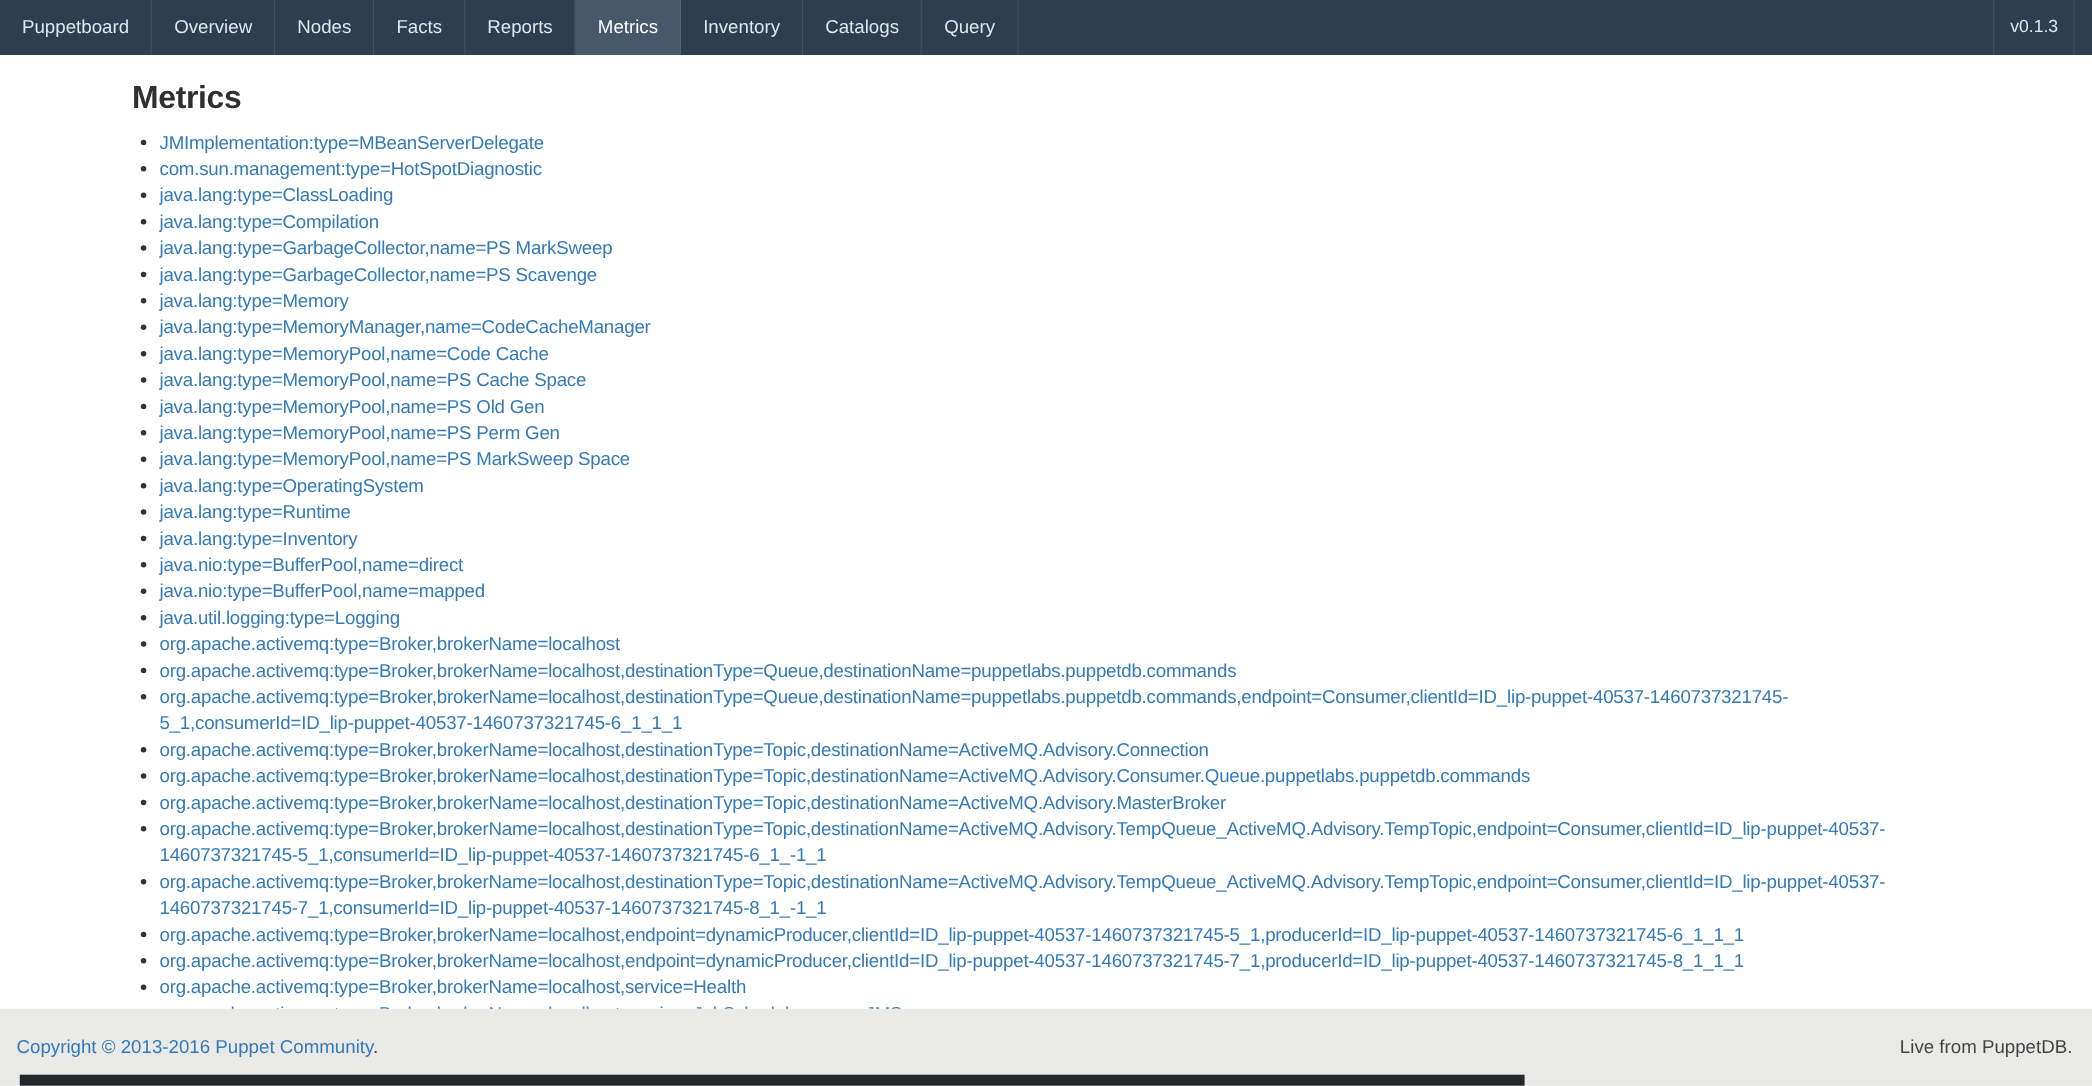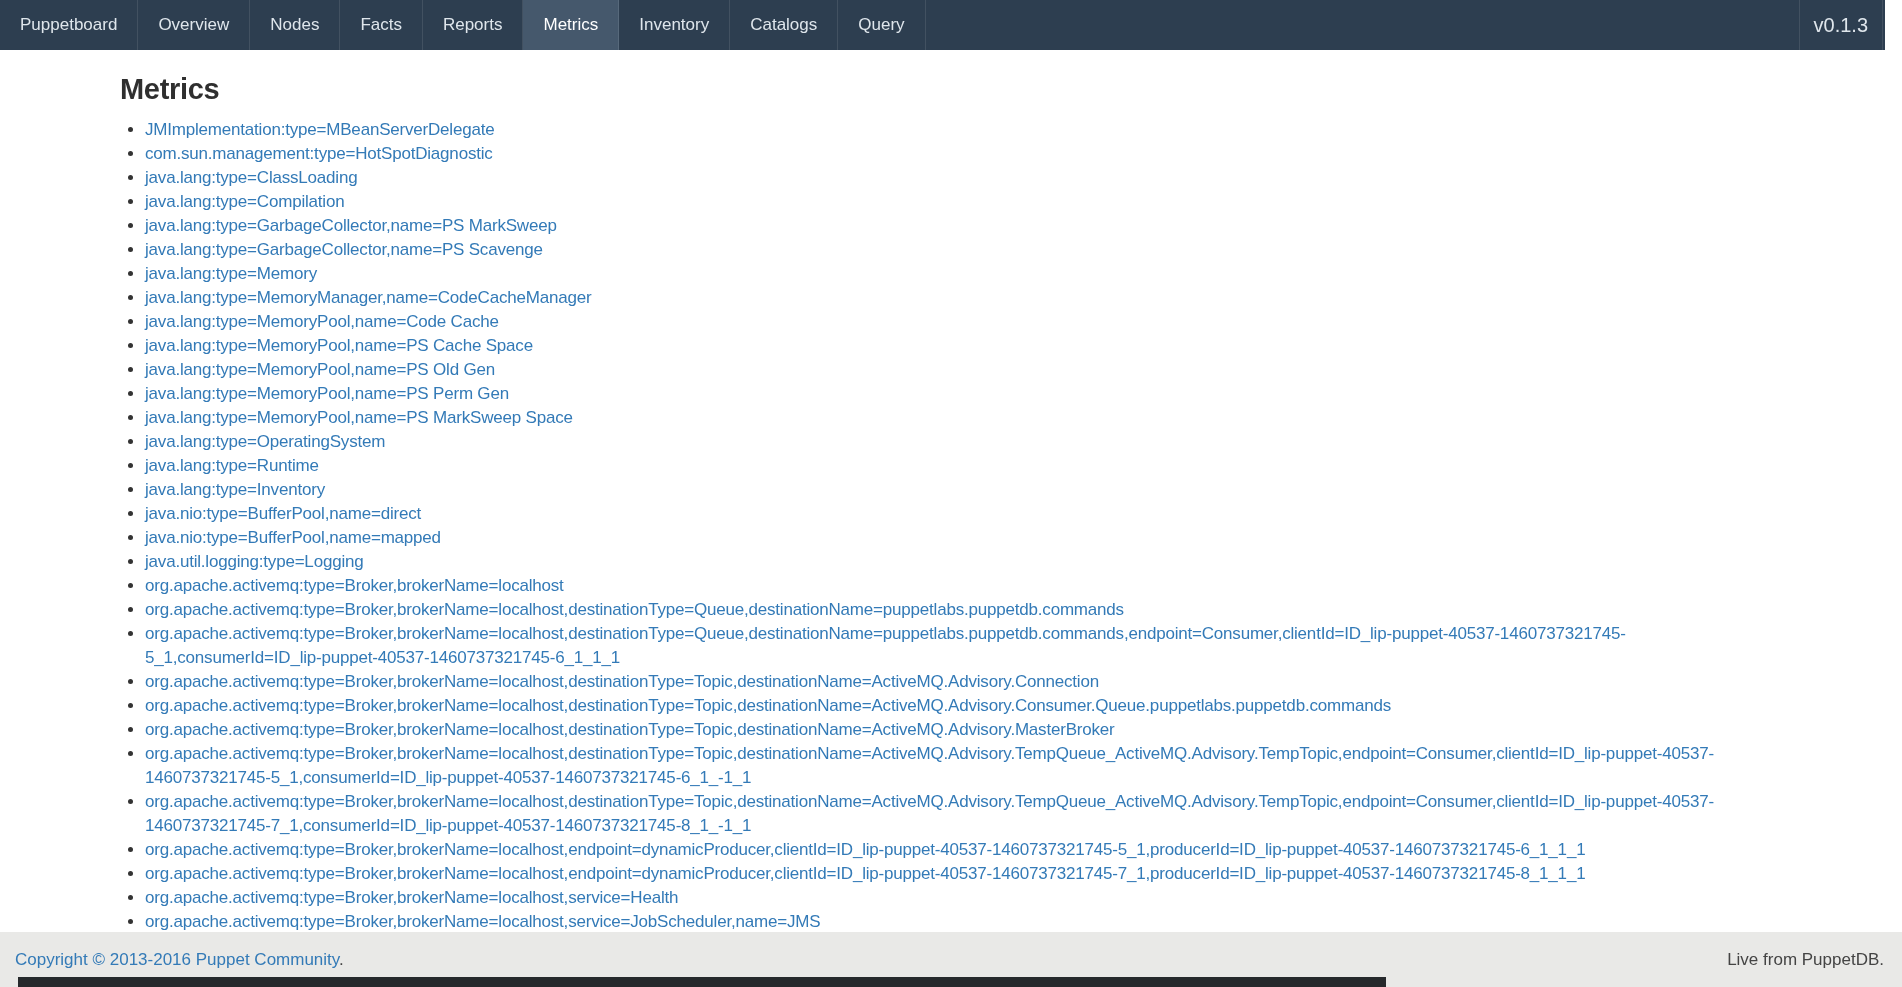--- a/index.html
+++ b/index.html
@@ -15,21 +15,21 @@
   * { box-sizing: border-box; }
   html, body {
     margin: 0; padding: 0;
     width: 1902px; height: 987px;
     overflow: hidden;
     background: #ffffff;
     font-family: "Liberation Sans", "DejaVu Sans", sans-serif;
   }
   
   .navbar {
-    position: absolute; top: 0; left: 0; right: 17px;
+    position: absolute; top: 0; left: 0; right: 0;
     height: 50px;
     background: var(--navbar-bg);
     display: flex;
     align-items: stretch;
   }
   .nav-item {
     display: flex;
     align-items: center;
     padding: 0 20px;
     font-size: 17px;
@@ -46,25 +46,25 @@
   .nav-caret {
     font-size: 12px;
     margin-left: 9px;
     color: var(--navbar-text);
   }
   .nav-spacer { flex: 1 1 auto; }
   .nav-version {
     display: flex;
     align-items: center;
     padding: 0 14px;
-    font-size: 20px;
+    font-size: 16px;
     color: var(--navbar-text);
     border-left: 1px solid rgba(255,255,255,0.10);
     border-right: 1px solid rgba(255,255,255,0.10);
-    margin-right: 2px;
+    margin-right: 16px;
   }
   
   .main {
     position: absolute;
     top: 50px; left: 0; right: 0; bottom: 0;
     padding: 0 120px;
     overflow: hidden;
   }
   .page-title {
     margin: 22px 0 12px 0;
@@ -88,21 +88,21 @@
     color: var(--link-blue);
     text-decoration: none;
     letter-spacing: -0.2px;
     word-wrap: break-word;
     cursor: pointer;
   }
   
   .footer {
     position: absolute;
     left: 0; right: 0; bottom: 0;
-    height: 55px;
+    height: 70px;
     background: var(--footer-bg);
     display: flex;
     align-items: center;
     justify-content: space-between;
     padding: 0 18px 0 15px;
     font-size: 17px;
     z-index: 5;
   }
   .footer .copyright { color: var(--footer-text); }
   .footer .copyright a {

